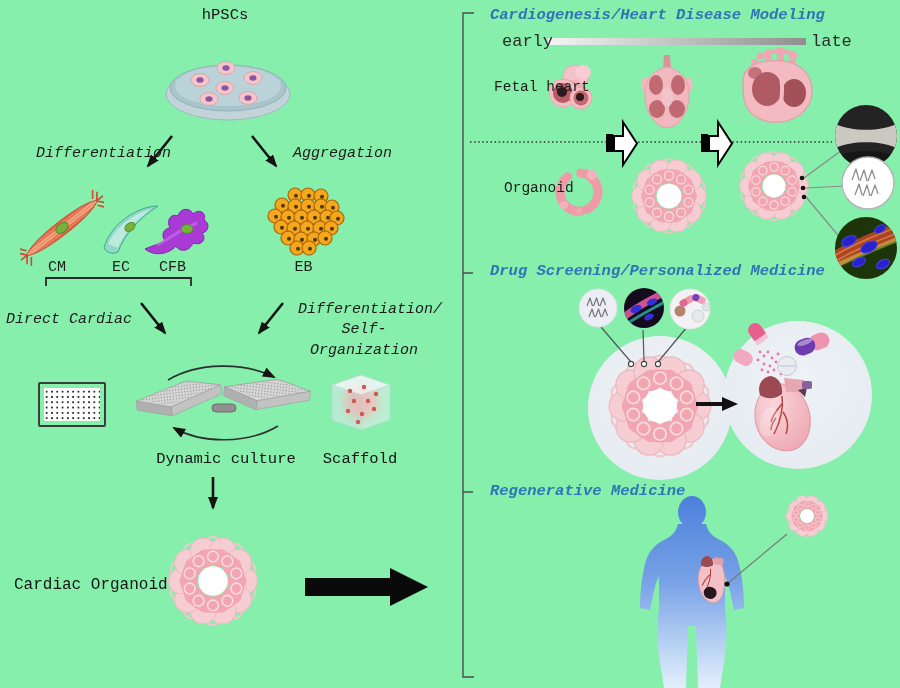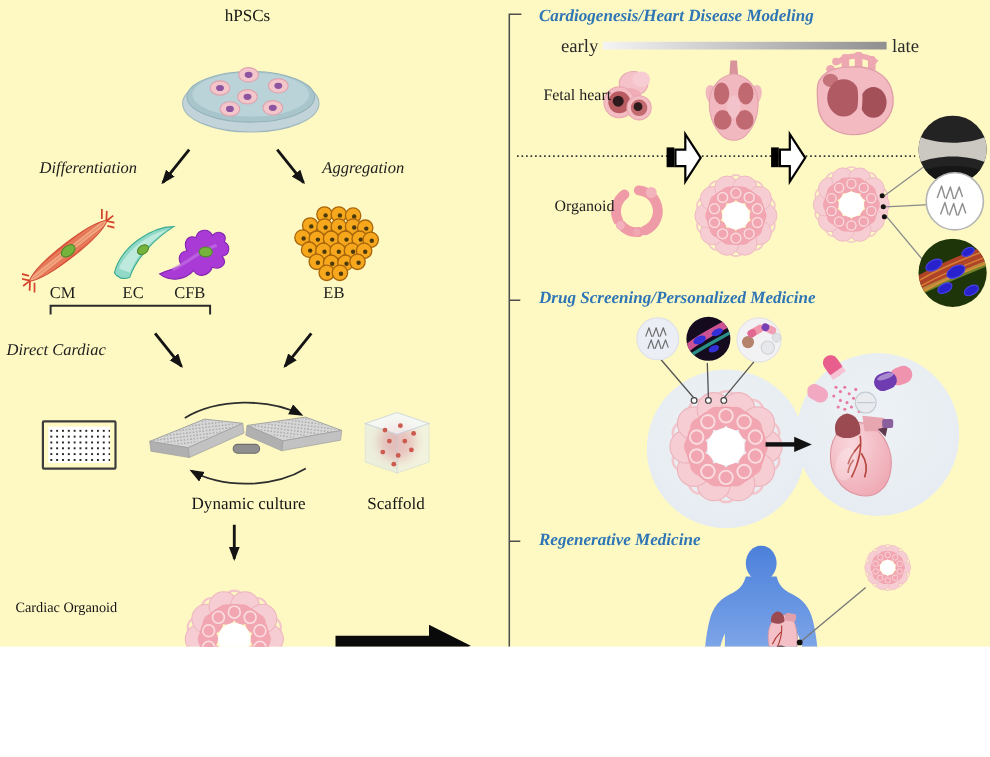--- a/index.html
+++ b/index.html
@@ -1,17 +1,17 @@
 <!DOCTYPE html>
 <html style="--title_blue: #2e75b5; --organoid_pink: #f09da9; --body_blue: #4b80da; --eb_orange: #f7a71c; --timeline_gray: #8f8f8f;"><head>
 <meta charset="utf-8">
 <style>
   html,body{margin:0;padding:0;background:#fff;}
-  .canvas{position:relative;width:900px;height:588px;background:#fef9c3;overflow:hidden;
-          font-family:Liberation Serif, serif;color:#1c1c1c;}
+  .canvas{position:relative;width:900px;height:688px;background:#86efac;overflow:hidden;
+          font-family:Liberation Mono, monospace;color:#1c1c1c;}
   .abs{position:absolute;}
   .lbl{font-size:15px;color:#1c1c1c;white-space:nowrap;}
   .lbl15{font-size:15.5px;color:#141414;}
   .it{font-style:italic;}
   .ctr{text-align:center;white-space:normal;}
   .rt{text-align:right;}
   .sm{font-size:17px;color:#2b2b2b;}
   .md{font-size:14.5px;color:#1c1c1c;margin-left:28px;}
   .title{font-size:15.5px;font-weight:bold;font-style:italic;color:var(--title_blue,#2e75b5);white-space:nowrap;}
   .bar{background:linear-gradient(to right,#f4f4f4,#8f8f8f);}
@@ -485,23 +485,27 @@
   </svg>
 
   <div class="abs lbl15 ctr" style="left:180px;top:6px;width:90px;font-weight:500;">hPSCs</div>
   <div class="abs lbl it" style="left:36px;top:145px;">Differentiation</div>
   <div class="abs lbl it" style="left:293px;top:145px;text-align:center;">Aggregation</div>
   <div class="abs lbl ctr" style="left:37px;top:259px;width:40px;">CM</div>
   <div class="abs lbl ctr" style="left:101px;top:259px;width:40px;">EC</div>
   <div class="abs lbl ctr" style="left:150px;top:259px;width:45px;">CFB</div>
   <div class="abs lbl ctr" style="left:281px;top:259px;width:45px;">EB</div>
   <div class="abs lbl it" style="left:6px;top:311px;">Direct Cardiac</div>
+  <div class="abs lbl it ctr" style="left:298px;top:300px;width:132px;line-height:1.35;">
+    <span>Differentiation/</span><br>
+    <span>Self-Organization</span>
+  </div>
   <div class="abs lbl15 ctr" style="left:156px;top:450px;width:140px;">Dynamic culture</div>
   <div class="abs lbl15 ctr" style="left:320px;top:450px;width:80px;">Scaffold</div>
-  <div class="abs lbl15" style="left:14px;top:544px;font-size:13px;">Cardiac Organoid</div>
+  <div class="abs lbl15" style="left:14px;top:576px;font-size:16px;">Cardiac Organoid</div>
 
   <div class="abs title" style="left:490px;top:6px;">Cardiogenesis/Heart Disease Modeling</div>
   <div class="abs sm rt" style="left:502px;top:32px;width:42px;">early</div>
   <div class="abs sm" style="left:811px;top:32px;">late</div>
   <div class="abs md" style="left:466px;top:79px;">Fetal heart</div>
   <div class="abs md" style="left:476px;top:180px;">Organoid</div>
   <div class="abs title" style="left:490px;top:262px;">Drug Screening/Personalized Medicine</div>
   <div class="abs title" style="left:490px;top:482px;">Regenerative Medicine</div>
 
 </div>

